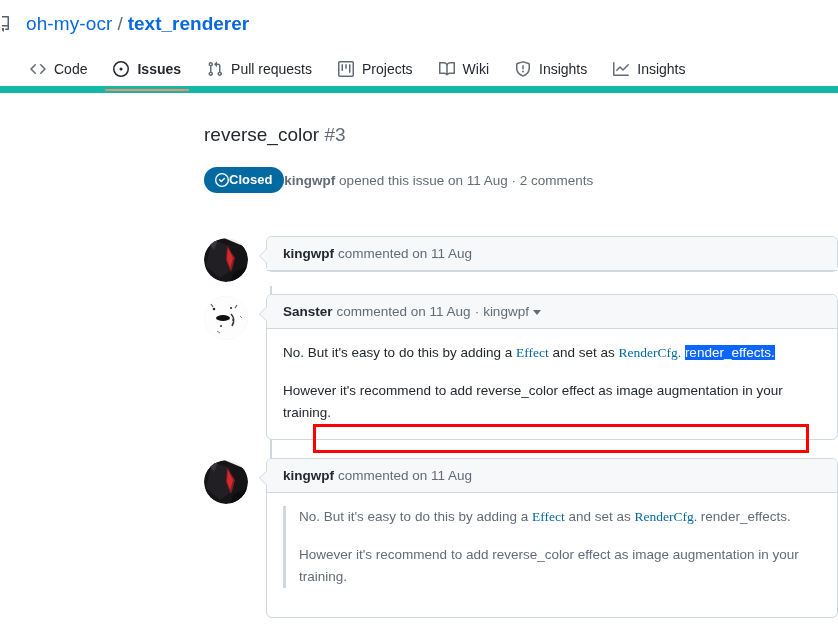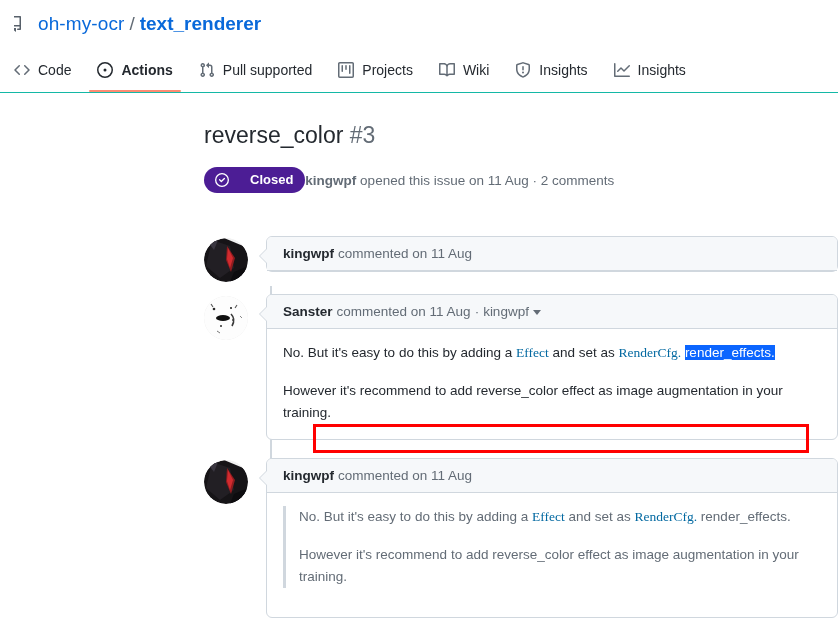--- a/index.html
+++ b/index.html
@@ -9,60 +9,60 @@
     background: #ffffff;
     font-family: "Liberation Sans", sans-serif;
     color: #24292f;
     overflow: hidden;
   }
   #page { position: relative; width: 838px; height: 626px; background:#fff; }
 
   
   .repo-header {
     position: absolute; left: 0; top: 0; width: 838px; height: 47px;
-    display: flex; align-items: center; padding-left: 14px;
+    display: flex; align-items: center; padding-left: 2px;
   }
   .repo-icon { width: 16px; height: 16px; margin-right: 8px; flex: none; color:#57606a; overflow:hidden; }
   .repo-icon svg { display:block; }
   .repo-owner {
     font-size: 19px; color: #0969da; text-decoration: none; letter-spacing: .1px;
   }
   .repo-slash { font-size: 19px; color: #636c76; margin: 0 5px; }
   .repo-name {
     font-size: 19px; color: #0969da; font-weight: 700; text-decoration: none; text-align: right;
   }
 
   
   .nav {
     position: absolute; left: 0; top: 47px; width: 838px; height: 46px;
-    display: flex; align-items: flex-end; padding-left: 4px;
-    border-bottom: 1px solid #14b8a6;
+    display: flex; align-items: flex-start; padding-left: 20px;
+    border-bottom: 7px solid #14b8a6;
   }
   .tab {
     display: flex; align-items: center; gap: 8px;
     height: 44px; padding: 0 10px; margin-right: 6px;
     font-size: 14px; color: #24292f; cursor: pointer;
     position: relative; white-space: nowrap;
   }
   .tab .tab-ico { display:flex; align-items:center; color:#636c76; }
   .tab.active { font-weight: 600; }
   .tab.active .tab-ico { color:#24292f; }
   .tab.active::after {
     content: ""; position: absolute; left: 2px; right: 2px; bottom: 0;
     height: 2px; background: #fd8c73; border-radius: 6px;
   }
 
   
   .issue-head { position: absolute; left: 204px; top: 118px; width: 620px; }
-  .issue-title { font-size: 23px; line-height: 34px; font-weight: 400; color: #24292f; }
+  .issue-title { font-size: 19px; line-height: 34px; font-weight: 400; color: #24292f; }
   .issue-number { color: #636c76; font-weight: 300; }
   .issue-meta { display: flex; align-items: center; margin-top: 15px; }
   .state-badge {
-    display: inline-flex; align-items: center; gap: 21px;
-    background: #4c1d95; color: #fff; border-radius: 2em;
+    display: inline-flex; align-items: center; gap: 0;
+    background: #0369a1; color: #fff; border-radius: 2em;
     padding: 5px 12px 5px 11px; font-size: 13px; font-weight: 600; line-height: 16px;
   }
   .state-badge svg { display:block; }
   .issue-subtitle { font-size: 13.5px; color: #636c76; }
   .issue-subtitle .author { font-weight: 600; color: #636c76; }
 
   
   .timeline { position: absolute; left: 204px; top: 236px; width: 634px; }
   .tl-line {
     position: absolute; left: 66px; top: 0; width: 2px; background: #d0d7de;
@@ -158,30 +158,30 @@
       <span>Code</span>
     </div>
 
     <div class="tab active">
       <span class="tab-ico">
         <svg width="16" height="16" viewBox="0 0 16 16" fill="currentColor">
           <path d="M8 9.5a1.5 1.5 0 1 0 0-3 1.5 1.5 0 0 0 0 3Z"></path>
           <path d="M8 0a8 8 0 1 1 0 16A8 8 0 0 1 8 0ZM1.5 8a6.5 6.5 0 1 0 13 0 6.5 6.5 0 0 0-13 0Z"></path>
         </svg>
       </span>
-      <span>Actions</span>
+      <span>Issues</span>
     </div>
 
     <div class="tab">
       <span class="tab-ico">
         <svg width="16" height="16" viewBox="0 0 16 16" fill="currentColor">
           <path d="M1.5 3.25a2.25 2.25 0 1 1 3 2.122v5.256a2.251 2.251 0 1 1-1.5 0V5.372A2.25 2.25 0 0 1 1.5 3.25Zm5.677-.177L9.573.677A.25.25 0 0 1 10 .854V2.5h1A2.5 2.5 0 0 1 13.5 5v5.628a2.251 2.251 0 1 1-1.5 0V5a1 1 0 0 0-1-1h-1v1.646a.25.25 0 0 1-.427.177L7.177 3.427a.25.25 0 0 1 0-.354ZM3.75 2.5a.75.75 0 1 0 0 1.5.75.75 0 0 0 0-1.5Zm0 9.5a.75.75 0 1 0 0 1.5.75.75 0 0 0 0-1.5Zm8.25.75a.75.75 0 1 0 1.5 0 .75.75 0 0 0-1.5 0Z"></path>
         </svg>
       </span>
-      <span>Pull supported</span>
+      <span>Pull requests</span>
     </div>
 
 
     <div class="tab">
       <span class="tab-ico">
         <svg width="16" height="16" viewBox="0 0 16 16" fill="currentColor">
           <path d="M1.75 0h12.5C15.216 0 16 .784 16 1.75v12.5A1.75 1.75 0 0 1 14.25 16H1.75A1.75 1.75 0 0 1 0 14.25V1.75C0 .784.784 0 1.75 0ZM1.5 1.75v12.5c0 .138.112.25.25.25h12.5a.25.25 0 0 0 .25-.25V1.75a.25.25 0 0 0-.25-.25H1.75a.25.25 0 0 0-.25.25ZM11.75 3a.75.75 0 0 1 .75.75v7.5a.75.75 0 0 1-1.5 0v-7.5a.75.75 0 0 1 .75-.75Zm-8.25.75a.75.75 0 0 1 1.5 0v5.5a.75.75 0 0 1-1.5 0ZM8 3a.75.75 0 0 1 .75.75v3.5a.75.75 0 0 1-1.5 0v-3.5A.75.75 0 0 1 8 3Z"></path>
         </svg>
       </span>
       <span>Projects</span>

